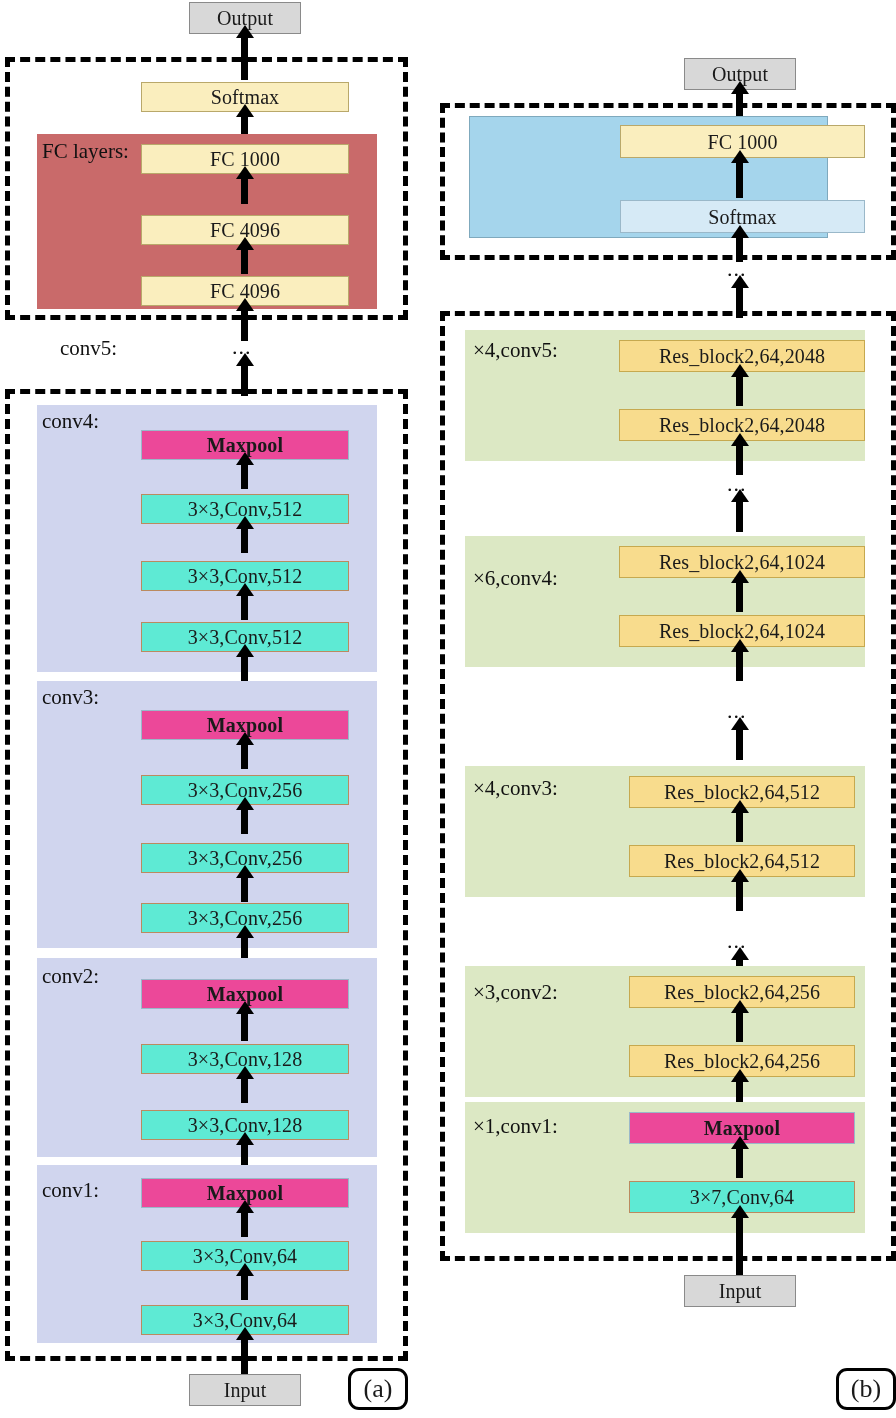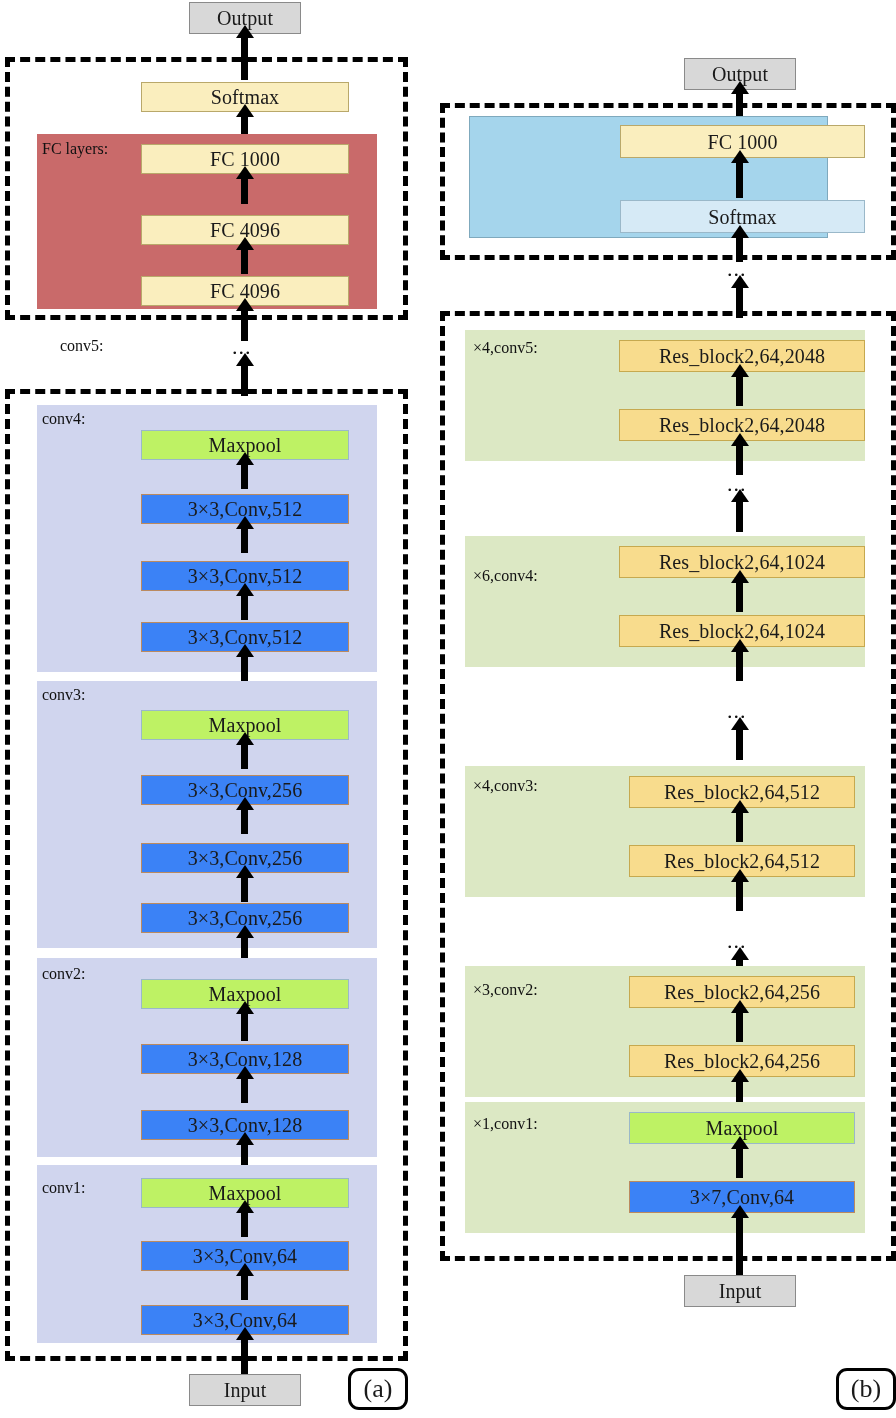--- a/index.html
+++ b/index.html
@@ -13,42 +13,42 @@
   .node{
     position:absolute;box-sizing:border-box;
     display:flex;align-items:center;justify-content:center;
     border:1px solid #8d8d8d;
     font-size:20px;line-height:1;
     white-space:nowrap;
     letter-spacing:.1px;
   }
   .node.io      {background:#d8d8d8;border-color:#8a8a8a;}
   .node.fc      {background:#faeebe;border-color:#b9a86a;}
-  .node.pool    {background:#bef264;border-color:#9ab8c9;}
-  .node.conv    {background:#3b82f6;border-color:#bb8a5f;text-align:right;}
+  .node.pool    {background:#ec4899;border-color:#9ab8c9;font-weight:bold;}
+  .node.conv    {background:#5eead4;border-color:#bb8a5f;text-align:right;}
   .node.res     {background:#f8dc8d;border-color:#c6a94f;}
   .node.softmaxb{background:#d6eaf6;border-color:#9ab8c9;}
 
   
   .group{position:absolute;box-sizing:border-box;}
   .group.red    {background:#c96a6a;}
   .group.blue   {background:#d0d5ee;}
   .group.green  {background:#dce8c4;}
   .group.cyan   {background:#a5d5ec;border:1px solid #7fa9bd;}
 
   
   .dashed{
     position:absolute;box-sizing:border-box;
     border:5px dashed #000000;
     background:transparent;
   }
 
   
   .glabel{
-    position:absolute;font-size:16px;line-height:1;white-space:nowrap;
+    position:absolute;font-size:21px;line-height:1;white-space:nowrap;
     color:#111;
   }
 
   
   .arrow{position:absolute;width:7px;background:#000;}
   .arrow::after{
     content:"";position:absolute;left:50%;top:-11px;
     transform:translateX(-50%);
     width:0;height:0;
     border-left:9px solid transparent;

